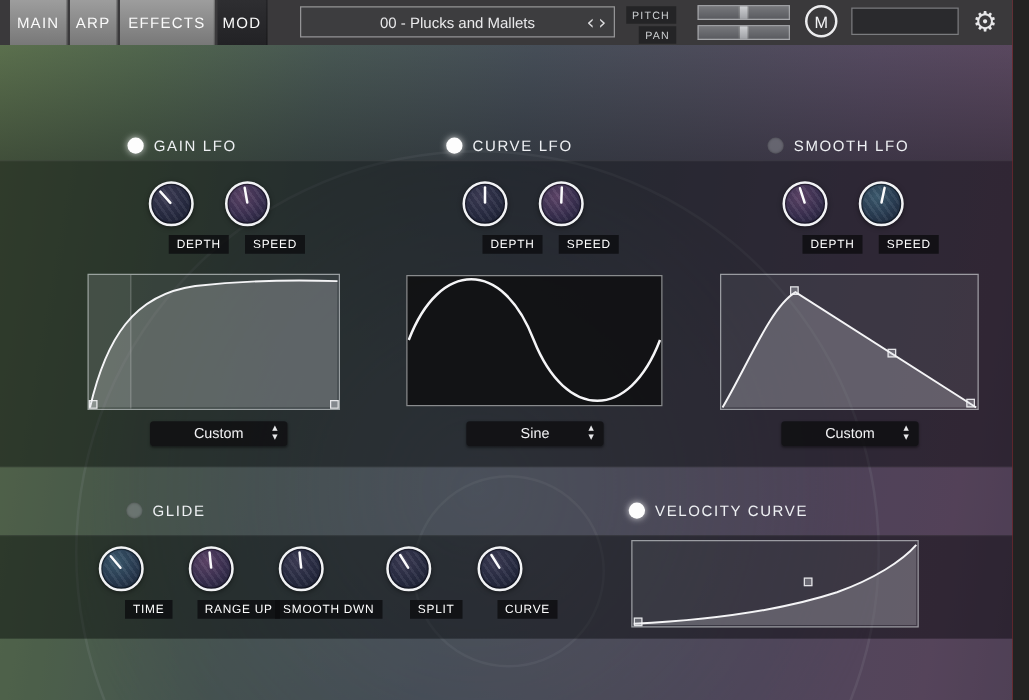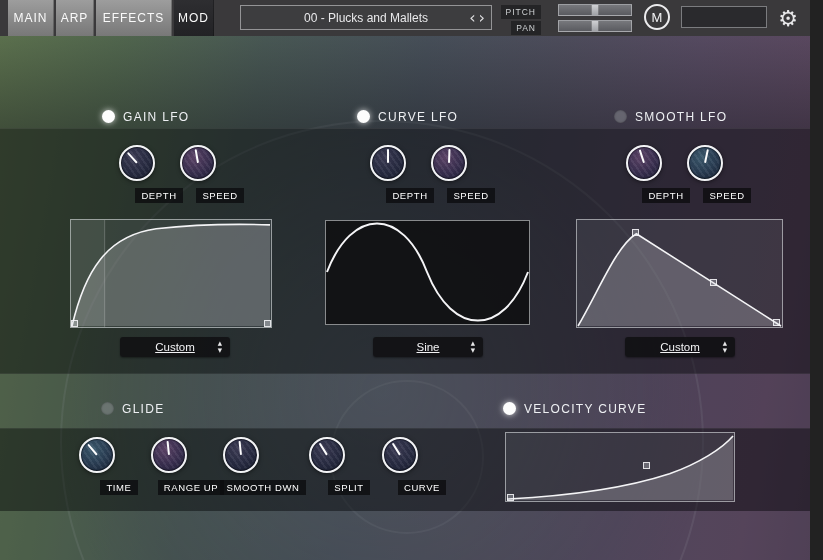--- a/index.html
+++ b/index.html
@@ -75,21 +75,21 @@
   .curve-box{position:absolute;z-index:2;box-sizing:border-box;cursor:crosshair;
        border:1px solid rgba(235,238,240,0.55);background:rgba(190,198,205,0.10);}
   .curve-dark{background:rgba(14,14,15,0.82);}
   .curve-box svg{position:absolute;inset:0;width:100%;height:100%;display:block;}
   .handle{position:absolute;width:7px;height:7px;box-sizing:border-box;cursor:grab;
        border:1px solid rgba(248,248,250,0.85);background:rgba(220,222,228,0.30);}
 
   
   .dropdown{position:absolute;z-index:2;width:110px;height:20px;border-radius:3px;cursor:pointer;
        background:rgba(16,16,18,0.88);color:#f2f2f4;font-size:11.5px;
-       display:flex;align-items:center;justify-content:center;box-shadow:0 1px 2px rgba(0,0,0,0.4);text-decoration:underline;}
+       display:flex;align-items:center;justify-content:center;box-shadow:0 1px 2px rgba(0,0,0,0.4);}
   .dd-arrows{position:absolute;right:8px;top:4px;display:flex;flex-direction:column;gap:1px;
        line-height:1;font-size:5.5px;color:#e8e8ea;font-family:"DejaVu Sans",sans-serif;}
 </style>
 </head>
 <body>
 
 <div class="stage">
   <div class="bg"></div>
   <div class="ov ov1"></div>
   <div class="ov ov2"></div>

